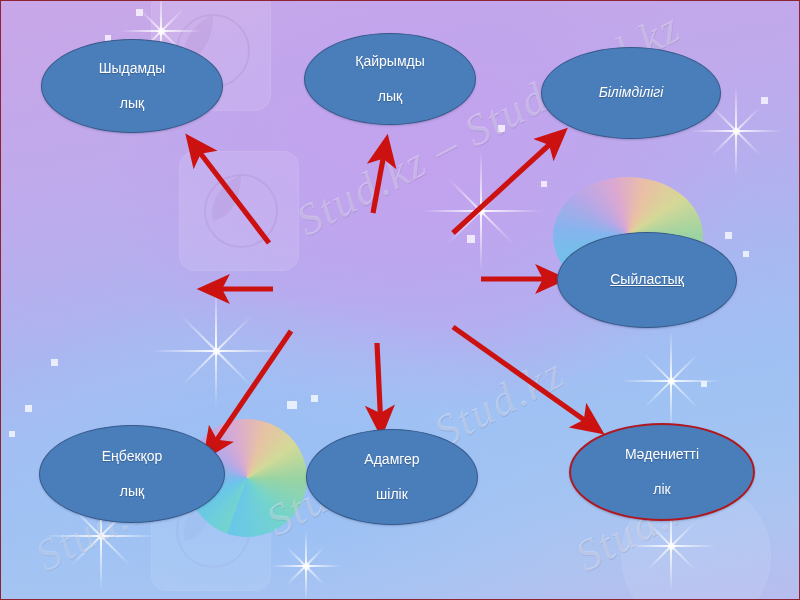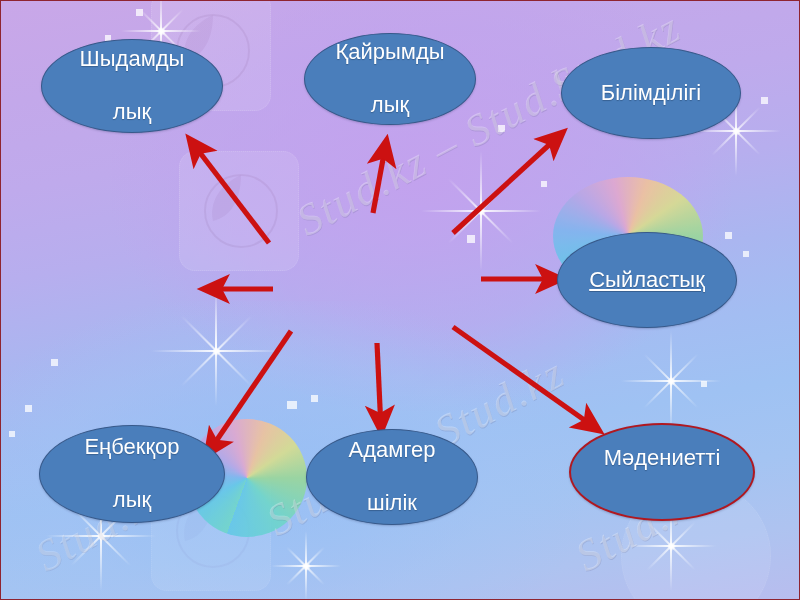--- a/index.html
+++ b/index.html
@@ -98,21 +98,21 @@
 
   
   .node{
     position:absolute;box-sizing:border-box;
     border-radius:50%;
     background:#4a7ebb;
     border:1.5px solid #37598a;
     color:#ffffff;
     display:flex;align-items:center;justify-content:center;text-align:center;
     line-height:1.22;
-    font-size:22px;
+    font-size:14px;
     text-shadow:0 1px 1px rgba(20,40,70,.35);
     box-shadow:0 1px 2px rgba(40,50,90,.25);
   }
   .node.center{
     background:#4b7fbd;
     font-size:17.5px;
   }
   .node.highlight{
     border:2.5px solid #b01820;
     text-align:center;
@@ -258,21 +258,21 @@
     </span>
   </div>
 
   <div class="node" style="left:303px;top:32px;width:172px;height:92px;">
     <span>
       <span>Қайрымды</span><br>
       <span>лық</span>
     </span>
   </div>
 
-  <div class="node" style="left:560px;top:46px;width:180px;height:92px;">
+  <div class="node" style="left:540px;top:46px;width:180px;height:92px;font-style:italic;">
     <span>
       <span>Білімділігі</span>
     </span>
   </div>
 
 
 
   <div class="node" style="left:556px;top:231px;width:180px;height:96px;text-decoration:underline;">
     <span>
       <span>Сыйластық</span>
@@ -289,16 +289,17 @@
   <div class="node" style="left:305px;top:428px;width:172px;height:96px;">
     <span>
       <span>Адамгер</span><br>
       <span>шілік</span>
     </span>
   </div>
 
   <div class="node highlight" style="left:568px;top:422px;width:186px;height:98px;">
     <span>
       <span>Мәдениетті</span><br>
+      <span>лік</span>
     </span>
   </div>
 
 </div>
 
 </body></html>

